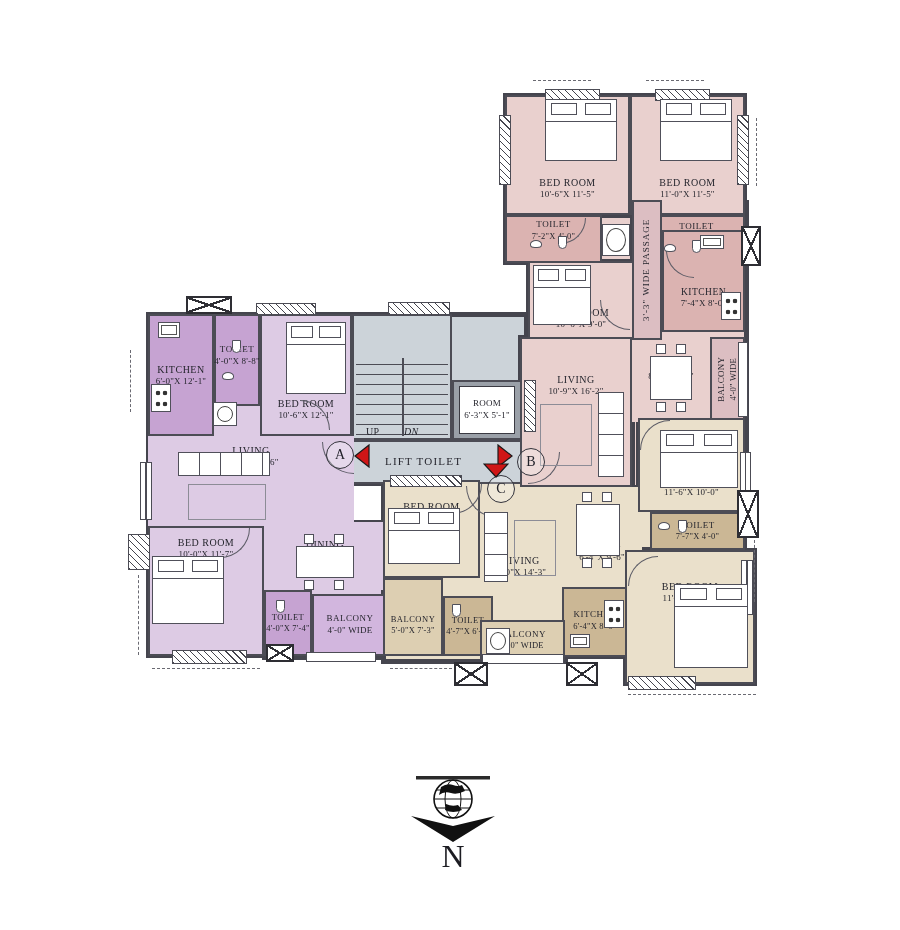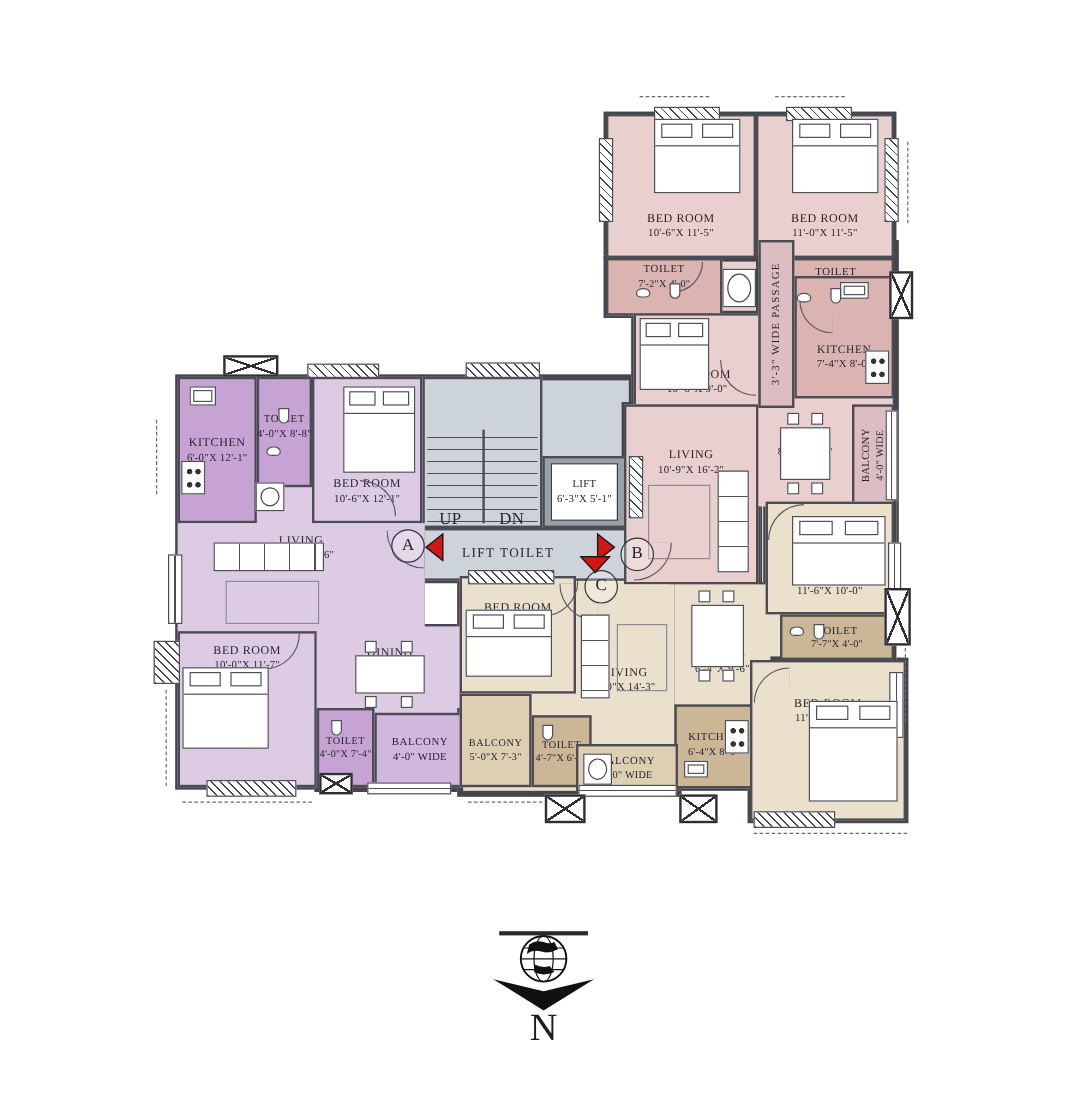--- a/index.html
+++ b/index.html
@@ -45,21 +45,21 @@
   .wc{position:absolute;width:9px;height:13px;background:#fff;border:1.2px solid #50505a;border-radius:0 0 5px 5px;box-sizing:border-box;}
   .basin{position:absolute;width:12px;height:8px;background:#fff;border:1.2px solid #50505a;border-radius:50% 50% 40% 40%;box-sizing:border-box;}
   .washer{position:absolute;background:#fff;border:1.3px solid #50505a;box-sizing:border-box;}
   .washer::after{content:'';position:absolute;inset:3px;border:1.2px solid #444;border-radius:50%;}
   .stairs{position:absolute;background:var(--core);border:2px solid var(--wall2);box-sizing:border-box;}
   .steps{position:absolute;left:2px;right:2px;top:48px;bottom:2px;
     background:repeating-linear-gradient(to bottom,var(--wall2) 0 1.4px,#0000 1.4px 10px);}
   .sdiv{position:absolute;left:50%;top:42px;bottom:2px;width:2px;background:var(--wall2);}
   .mark{position:absolute;width:26px;height:26px;border:1.4px solid #33333b;border-radius:50%;background:rgba(255,255,255,.25);
     display:flex;align-items:center;justify-content:center;font-size:14px;color:#22222a;}
-  .tinytxt{position:absolute;font-size:14px;letter-spacing:.4px;color:var(--ink);}
+  .tinytxt{position:absolute;font-size:10px;letter-spacing:.4px;color:var(--ink);}
   .lobbytxt{position:absolute;font-size:11px;letter-spacing:1.2px;color:var(--ink);}
   .liftcar{position:absolute;background:#fff;border:1.6px solid #3a3a42;box-sizing:border-box;display:flex;align-items:center;justify-content:center;}
   .arrow{position:absolute;}
   .compassN{position:absolute;font-size:32px;color:#1c1c22;}
 </style>
 </head>
 <body>
 
 <div id="plan">
 
@@ -77,28 +77,28 @@
   <div class="base bgC" style="left:623px;top:548px;width:134px;height:138px;"></div>
   <div class="base bgC" style="left:636px;top:416px;width:111px;height:136px;"></div>
 
   <div class="stairs" style="left:352px;top:314px;width:100px;height:126px;">
     <div class="steps"></div>
     <div class="sdiv"></div>
   </div>
   <div class="room" style="left:452px;top:380px;width:75px;height:60px;background:#9aa0a8;"></div>
   <div class="liftcar" style="left:459px;top:386px;width:56px;height:48px;">
     <div class="lbl">
-        <span class="rd">LIFT</span>
+        <span class="rd">ROOM</span>
         <span class="rd">6'-3"X 5'-1"</span>
       </div>
   </div>
   <div class="room bgK" style="left:352px;top:440px;width:175px;height:44px;"></div>
   <div class="lobbytxt" style="left:385px;top:455px;">LIFT TOILET</div>
   <div class="tinytxt" style="left:366px;top:426px;">UP</div>
-  <div class="tinytxt" style="left:416px;top:426px;">DN</div>
+  <div class="tinytxt" style="left:404px;top:426px;font-style:italic;">DN</div>
 
   <div class="room bgA2" style="left:148px;top:314px;width:66px;height:122px;">
     <div class="lbl">
         <span class="rn">KITCHEN</span>
         <span class="rd">6'-0"X 12'-1"</span>
       </div>
   </div>
   <div class="room bgA2 lt" style="left:214px;top:314px;width:46px;height:92px;">
     <div class="lbl" style="margin-top:28px;">
         <span class="rn" style="font-size:9px;">TOILET</span>

